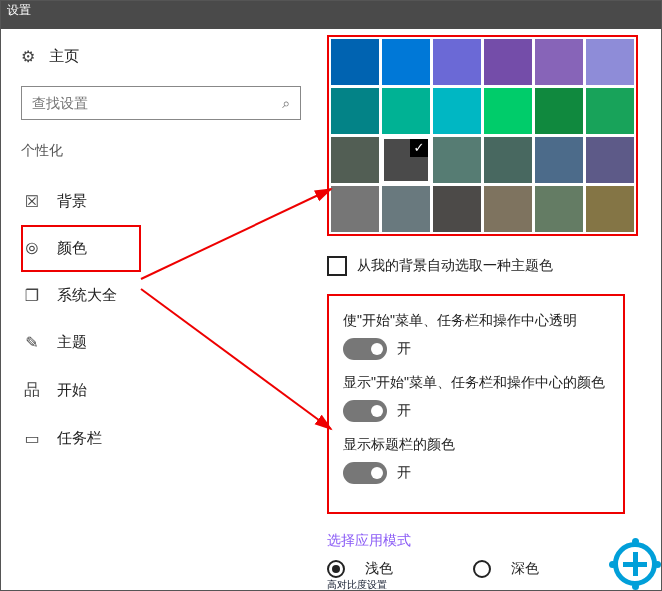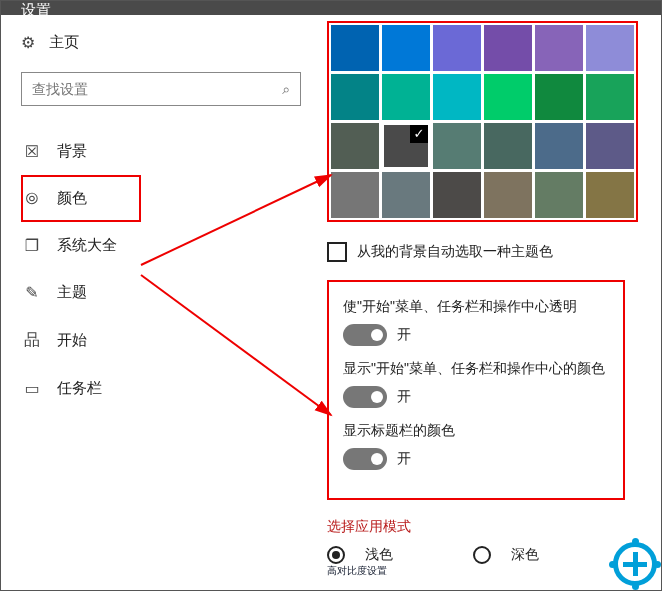--- a/index.html
+++ b/index.html
@@ -8,23 +8,23 @@
     background: #fff;
     width: 662px;
     height: 591px;
     overflow: hidden;
     position: relative;
     border: 1px solid #555;
   }
   .titlebar {
     background: #4a4a4a;
     color: #fff;
-    height: 14px;
-    font-size: 15px;
-    padding-left: 20px;
+    height: 28px;
+    font-size: 12px;
+    padding-left: 6px;
     line-height: 18px;
   }
   .content {
     display: flex;
     height: calc(100% - 18px);
     position: relative;
   }
   .sidebar {
     width: 320px;
     padding: 18px 20px 20px 20px;
@@ -145,21 +145,21 @@
     content: "";
     position: absolute;
     width: 12px;
     height: 12px;
     border-radius: 50%;
     background: #fff;
     top: 5px;
     right: 4px;
   }
   .toggle-state { font-size: 14px; color: #222; }
-  .mode-title { font-size: 14px; color: #b91c1c; margin-top: 18px; margin-bottom: 10px; }
+  .mode-title { font-size: 14px; color: #8b5cf6; margin-top: 18px; margin-bottom: 10px; }
   .radio-row { display: flex; gap: 80px; }
   .radio-item { display: flex; align-items: center; gap: 20px; font-size: 14px; color: #222; }
   .radio {
     width: 18px;
     height: 18px;
     border-radius: 50%;
     border: 2px solid #222;
     position: relative;
   }
   .radio.on::after {
@@ -238,20 +238,21 @@
     <div class="home-row">
       <span class="gear">⚙</span>
       <span class="label">主页</span>
     </div>
 
     <div class="search-box">
       <input placeholder="查找设置" style="">
       <span class="mag">⌕</span>
     </div>
 
+    <div class="cat-title">个性化</div>
 
     <div id="nav-list">
         <div class="nav-item">
           <span class="ic">☒</span>
           <span>背景</span>
         </div>
         <div class="nav-item selected">
           <span class="ic">⦾</span>
           <span>颜色</span>
         </div>

